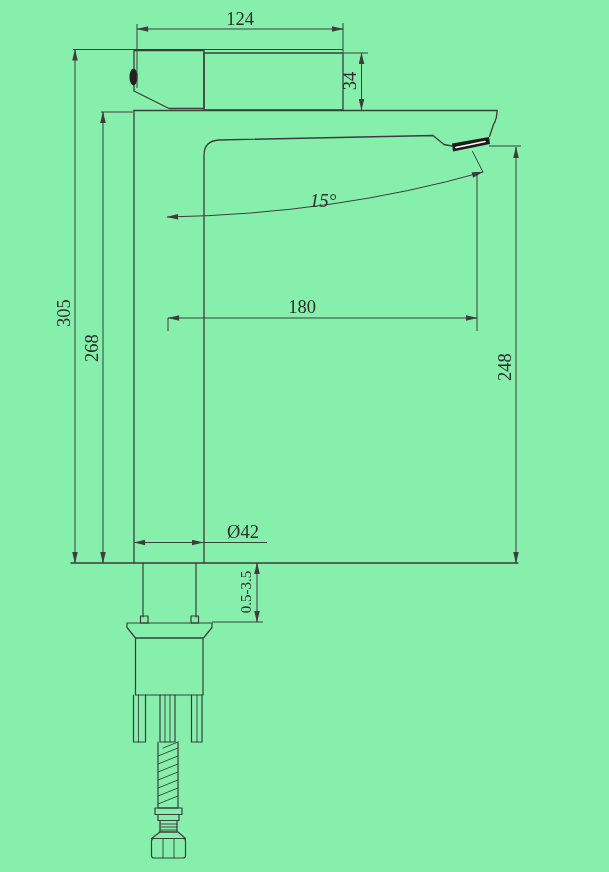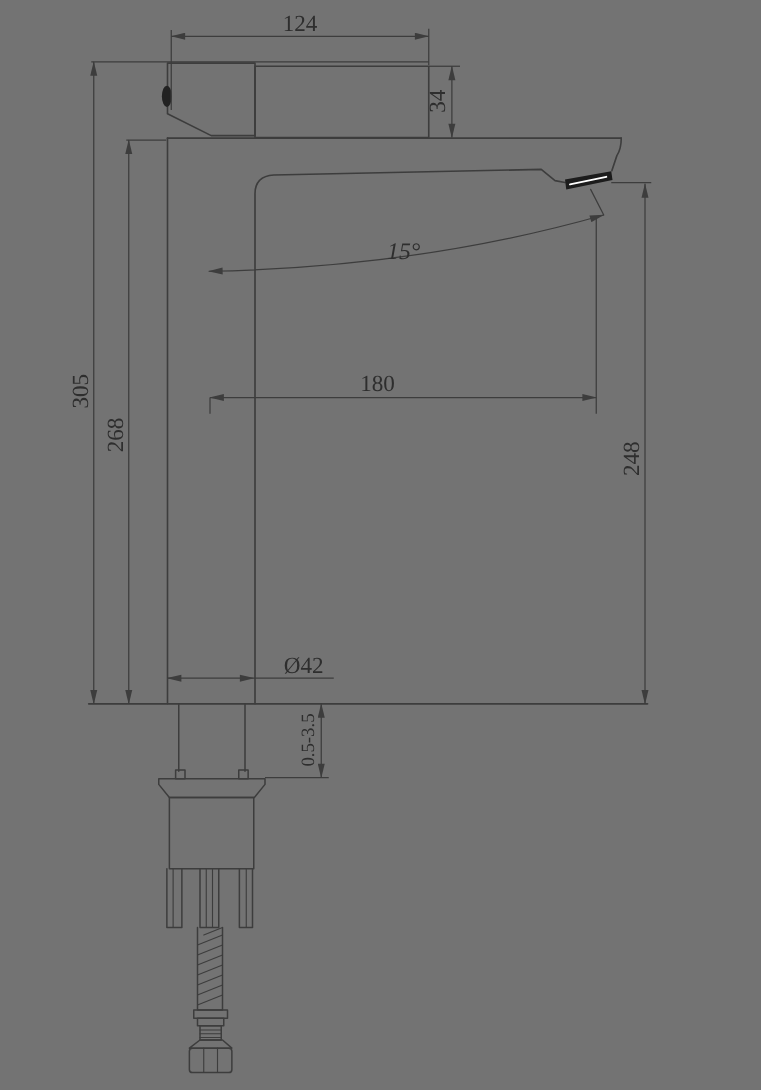--- a/index.html
+++ b/index.html
@@ -1,20 +1,20 @@
 <!DOCTYPE html>
 <html><head>
 <meta charset="utf-8">
 <style>
   html, body { margin: 0; padding: 0; background: #ffffff; }
   #canvas {
     position: relative;
     width: 609px;
     height: 872px;
-    background: #737373;
+    background: #86efac;
     overflow: hidden;
     font-family: "Liberation Serif", serif;
   }
   svg { display: block; }
   text {
     font-family: "Liberation Serif", serif;
     fill: #2e2e2e;
   }
   .dim-text { font-size: 18.5px; }
   .dim-text-small { font-size: 15px; }

